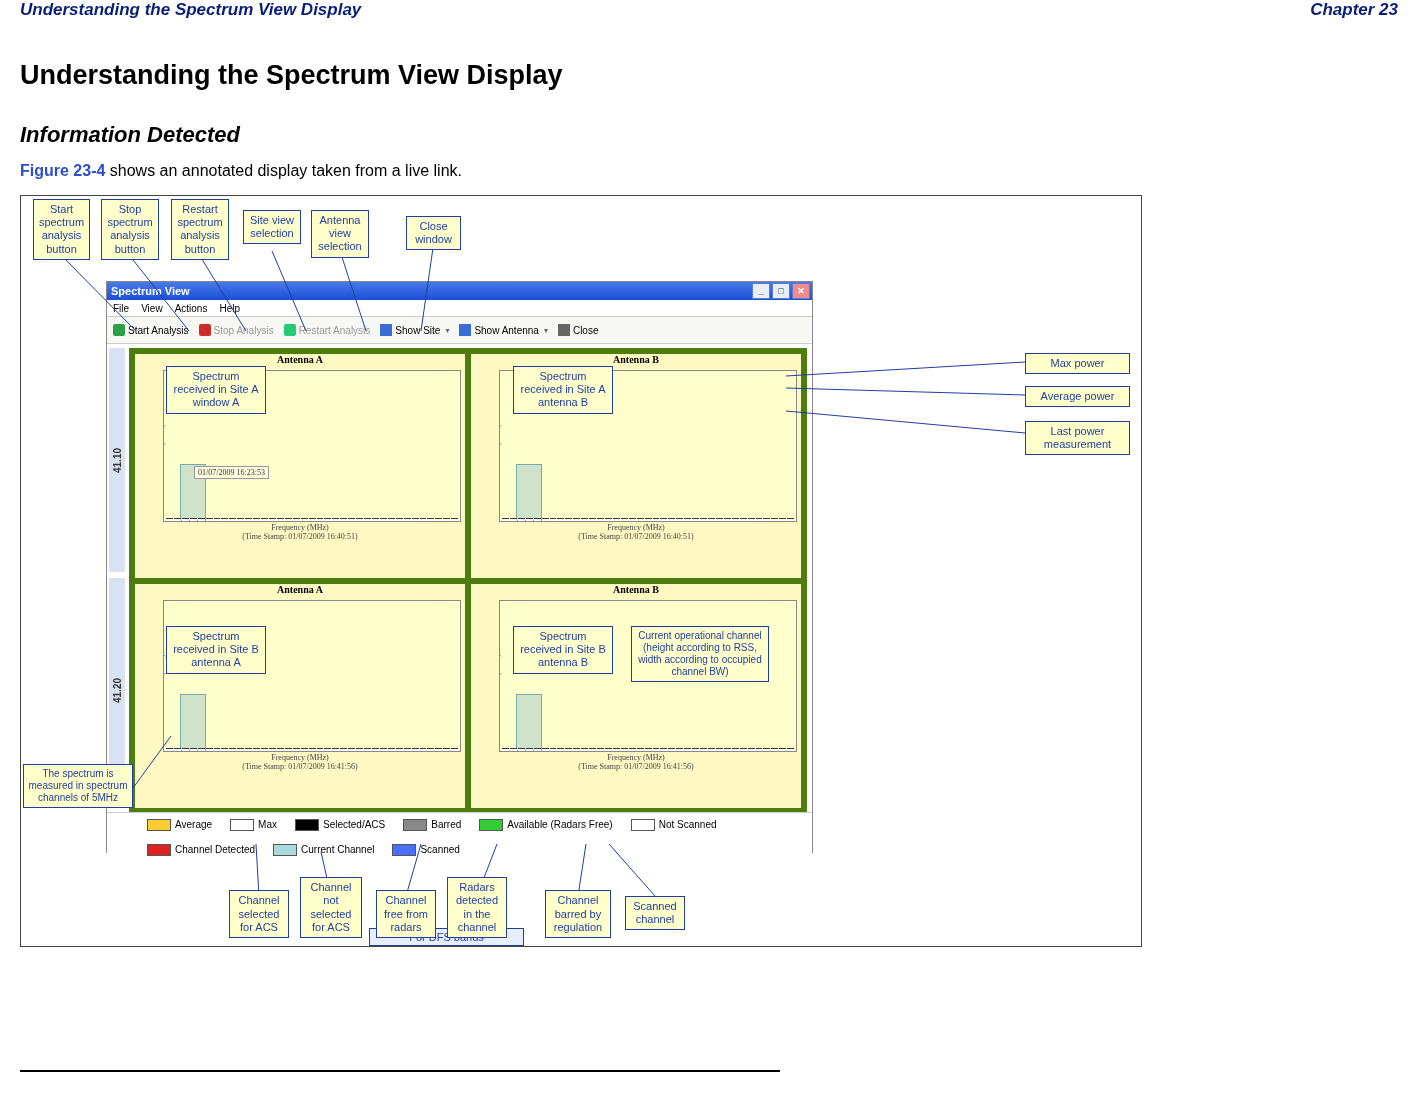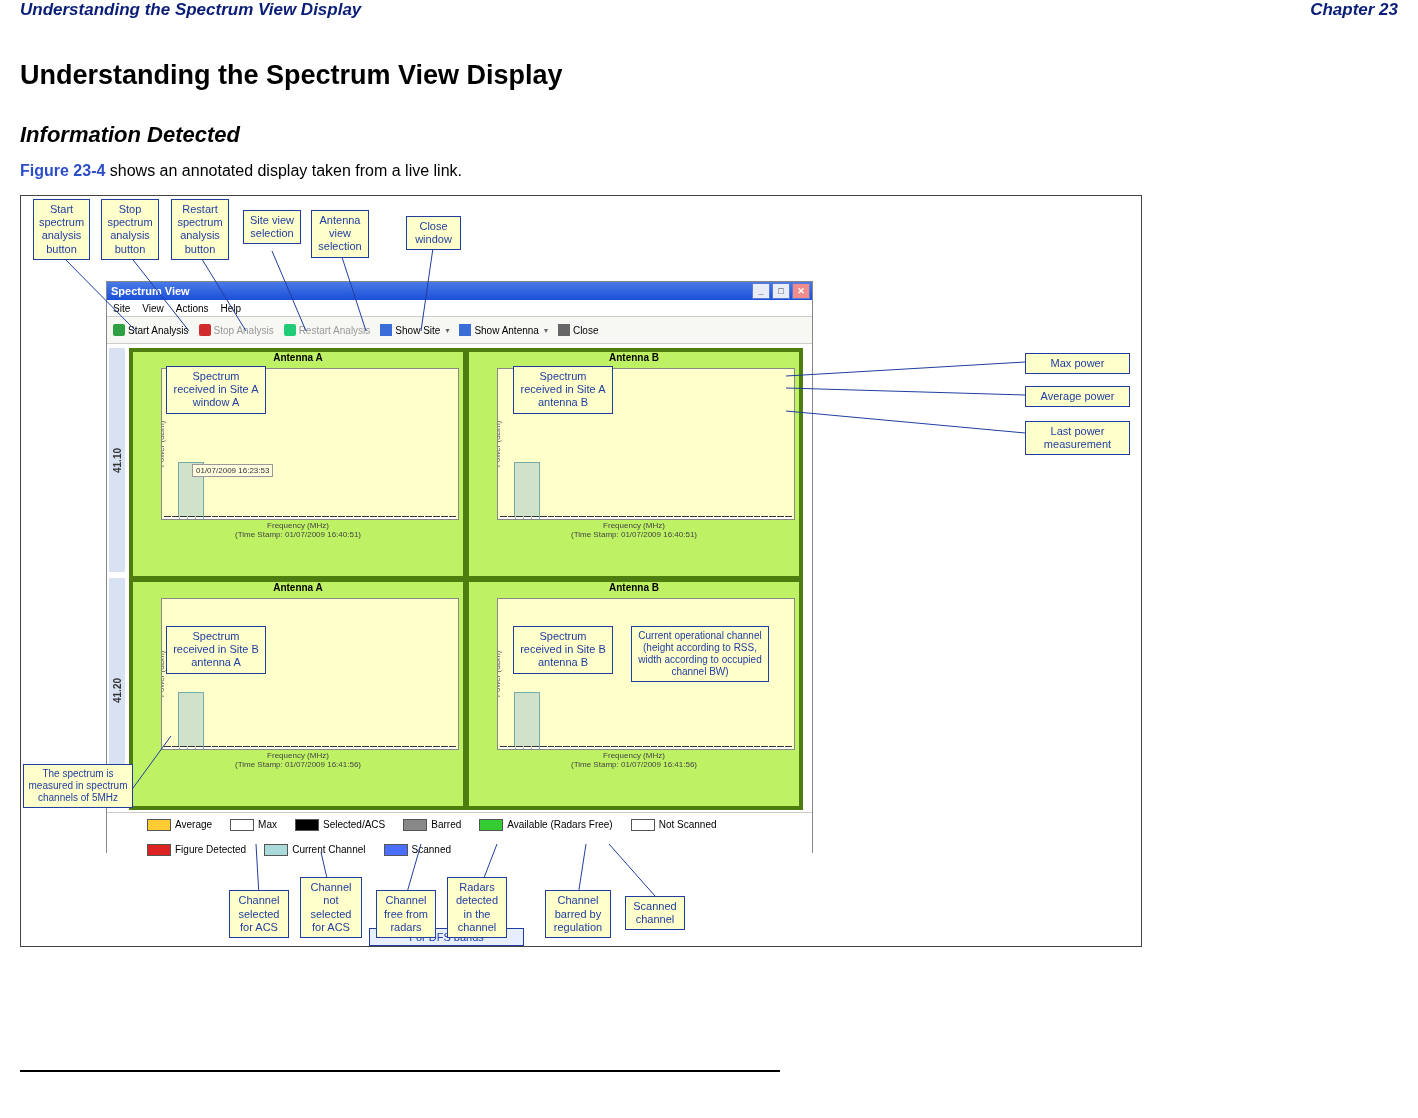--- a/index.html
+++ b/index.html
@@ -250,22 +250,23 @@
     align-items: center;
     justify-content: center;
     writing-mode: vertical-rl;
     transform: rotate(180deg);
   }
   #rowlabel1 { top: 4px; left: 2px; height: 224px; }
   #rowlabel2 { top: 234px; left: 2px; height: 224px; }
 
   .chart-panel {
     position: absolute;
-    background: #bef264;
-    border: 4px solid #4d7c0f;
+    background: #fef9c3;
+    border: 6px solid #4d7c0f;
+    font-family: Liberation Serif, serif;
   }
   .chart-title {
     text-align: center;
     font-weight: bold;
     font-size: 10px;
     height: 14px;
   }
   .cp11 { top: 4px;   left: 22px;  width: 330px; height: 224px; }
   .cp12 { top: 4px;   left: 358px; width: 330px; height: 224px; }
   .cp21 { top: 234px; left: 22px;  width: 330px; height: 224px; }
@@ -406,21 +407,21 @@
     <div class="sv-window">
       <div class="sv-titlebar">
         <span>Spectrum View</span>
         <div class="wcbtns">
           <div class="wcbtn">_</div>
           <div class="wcbtn">□</div>
           <div class="wcbtn close">✕</div>
         </div>
       </div>
       <div class="sv-menu">
-        <span>Site</span>
+        <span>File</span>
         <span>View</span>
         <span>Actions</span>
         <span>Help</span>
       </div>
       <div class="sv-toolbar">
         <span class="tb-item">
             <span class="icon-box ic-green"></span>
             <span>Start Analysis</span>
           </span>
         <span class="tb-item tb-disabled">
@@ -1259,21 +1260,21 @@
         <span class="lg">
             <span class="sw sw-avail"></span>
             <span>Available (Radars Free)</span>
           </span>
         <span class="lg">
             <span class="sw sw-ns"></span>
             <span>Not Scanned</span>
           </span>
         <span class="lg">
             <span class="sw sw-rd"></span>
-            <span>Figure Detected</span>
+            <span>Channel Detected</span>
           </span>
         <span class="lg">
             <span class="sw sw-cc"></span>
             <span>Current Channel</span>
           </span>
         <span class="lg">
             <span class="sw sw-scn"></span>
             <span>Scanned</span>
           </span>
       </div>

